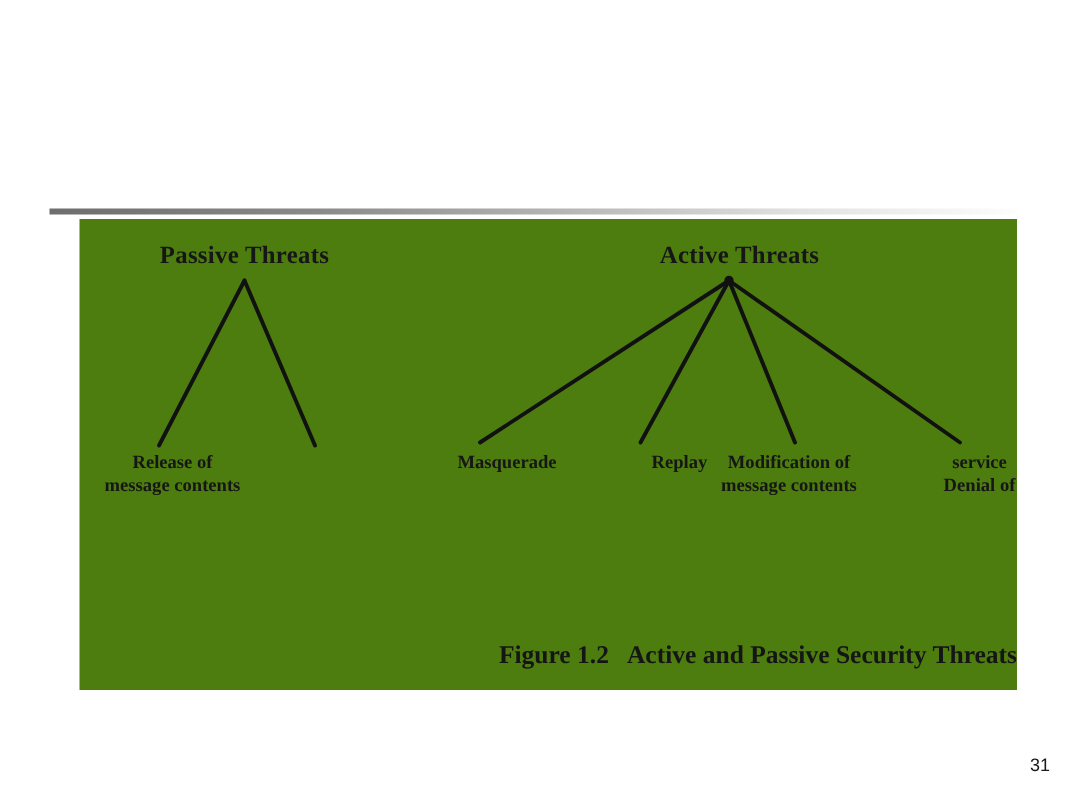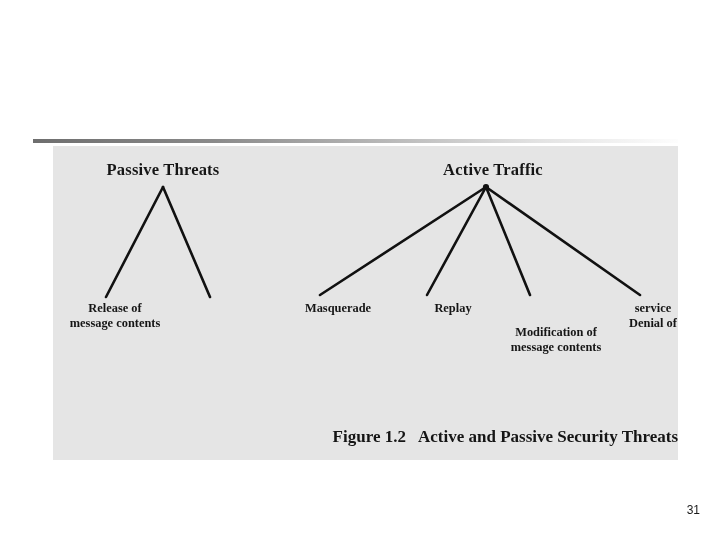--- a/index.html
+++ b/index.html
@@ -32,21 +32,21 @@
     background: linear-gradient(to right, #6e6e6e 0%, #8a8a8a 28%, #b9b9b9 55%, #e2e2e2 78%, #fdfdfd 100%);
   }
 
   
   #figure-box {
     position: absolute;
     left: 53px;
     top: 146px;
     width: 625px;
     height: 314px;
-    background: #e5e5e5;
+    background: #4d7c0f;
   }
 
   #figure-svg {
     position: absolute;
     left: 0;
     top: 0;
     width: 625px;
     height: 314px;
     display: block;
   }
@@ -87,21 +87,21 @@
   }
   .leaf-label .line {
     display: block;
     white-space: nowrap;
   }
 
   #leaf-0 { left: -3px;  width: 130px; }
   #leaf-1 { left: 130px; width: 100px; }
   #leaf-2 { left: 215px; width: 140px; }
   #leaf-3 { left: 345px; width: 110px; }
-  #leaf-4 { left: 418px; width: 170px; margin-top: 24px; }
+  #leaf-4 { left: 388px; width: 170px; }
   #leaf-5 { left: 545px; width: 110px; }
 
   
   #caption {
     position: absolute;
     left: 0;
     top: 281px;
     width: 625px;
     text-align: right;
     font-family: "Liberation Serif", serif;
@@ -141,21 +141,21 @@
         <line x1="433" y1="41" x2="267" y2="149"></line>
         <line x1="433" y1="41" x2="374" y2="149"></line>
         <line x1="433" y1="41" x2="477" y2="149"></line>
         <line x1="433" y1="41" x2="587" y2="149"></line>
       </g>
       <circle cx="433" cy="41" r="3.1" fill="#111111"></circle>
     </svg>
 
     <div class="branch-heading" id="heading-passive">Passive Threats</div>
 
-    <div class="branch-heading" id="heading-active">Active Traffic</div>
+    <div class="branch-heading" id="heading-active">Active Threats</div>
 
     <div class="leaf-label" id="leaf-0">
       <span class="line">Release of</span>
       <span class="line">message contents</span>
     </div>
 
 
     <div class="leaf-label" id="leaf-3">
       <span class="line">Replay</span>
     </div>

